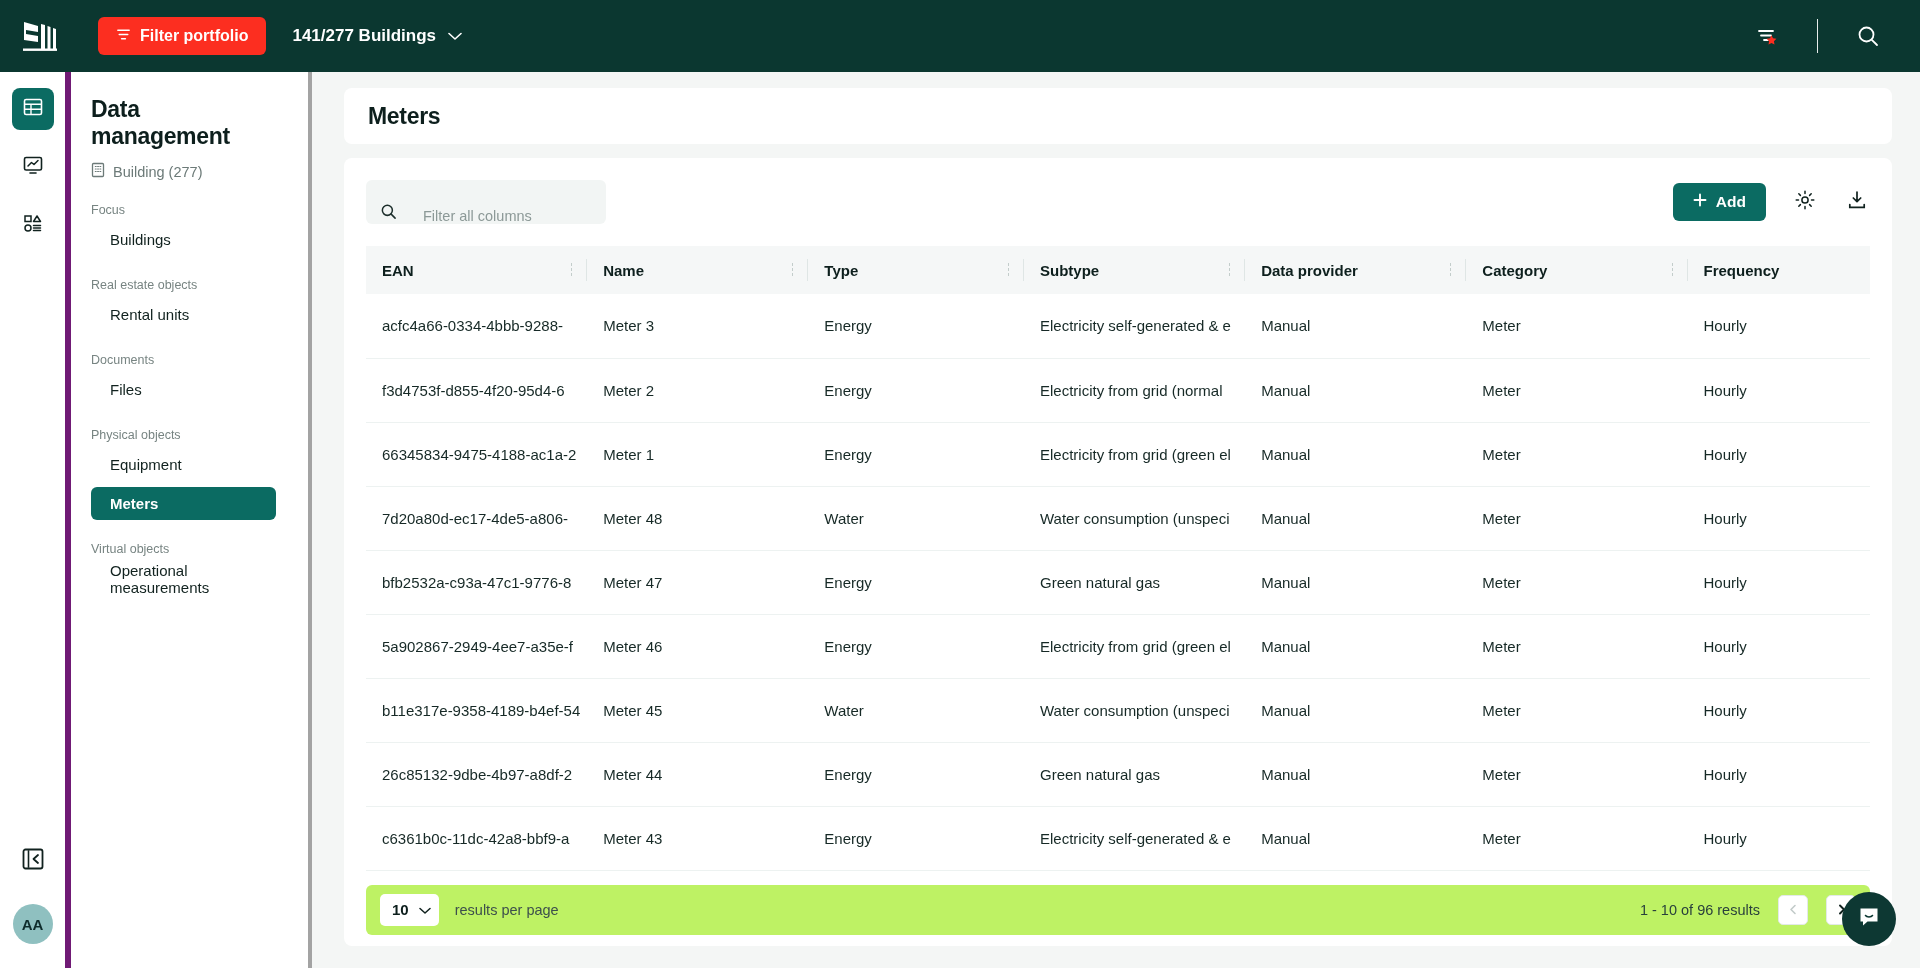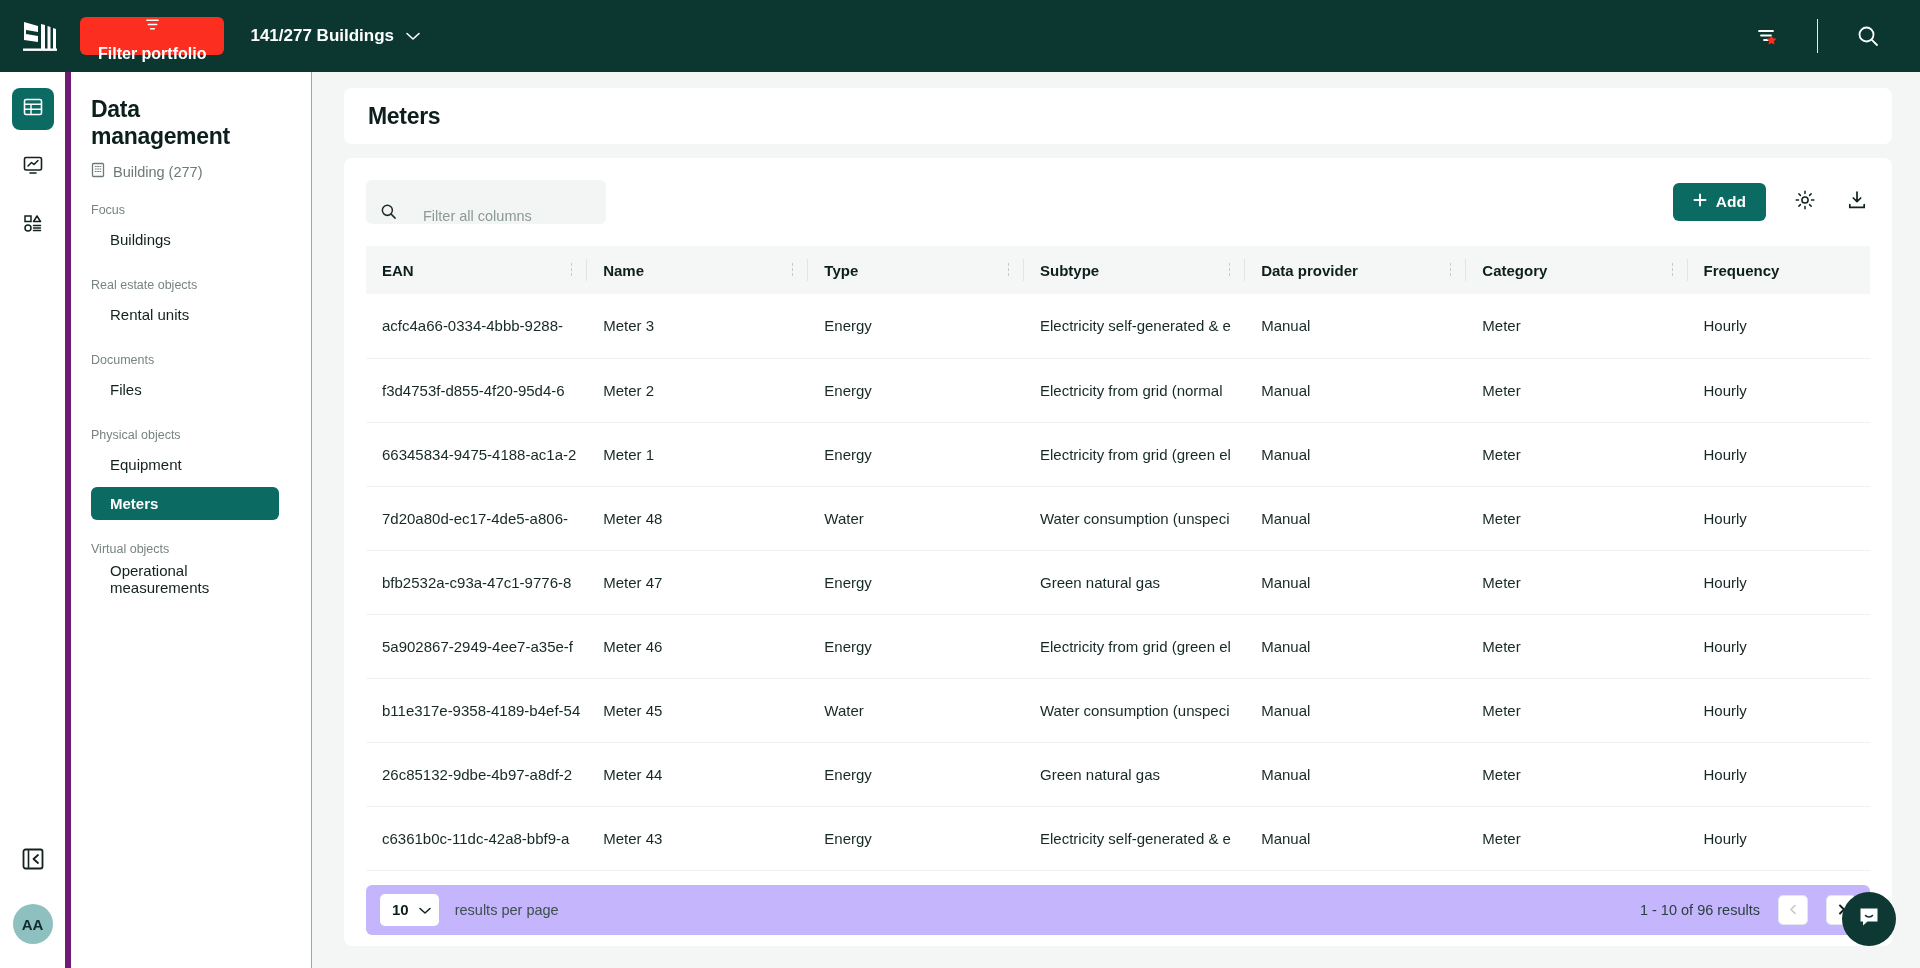--- a/index.html
+++ b/index.html
@@ -12,28 +12,27 @@
 
   
   .topbar {
     position: absolute; top: 0; left: 0;
     width: 1920px; height: 72px;
     background: #0b3730;
     display: flex; align-items: center;
   }
   .logo { margin-left: 18px; width: 44px; height: 40px; display: flex; align-items: center; justify-content: center; }
   .filter-portfolio {
-    margin-left: 18px;
+    margin-left: 36px;
     background: #fc2e20; color: #fff;
     border: none; border-radius: 6px;
     height: 38px; padding: 0 18px;
     display: flex; align-items: center; gap: 9px;
     font-size: 16px; font-weight: bold; cursor: pointer;
     font-family: "Liberation Sans", sans-serif;
-    flex-direction: column;
   }
   .buildings-select {
     margin-left: 26px; color: #fff;
     font-size: 17px; font-weight: bold;
     display: flex; align-items: center; gap: 12px; cursor: pointer;
   }
   .topbar-right {
     margin-left: auto; display: flex; align-items: center; gap: 0;
     padding-right: 26px;
   }
@@ -59,21 +58,21 @@
     width: 40px; height: 40px; border-radius: 50%;
     background: #8fc0c0; color: #0d2b2b;
     display: flex; align-items: center; justify-content: center;
     font-size: 15px; font-weight: bold; cursor: pointer; margin-bottom: 24px;
   }
 
   
   .sidebar {
     position: absolute; top: 72px; left: 71px;
     width: 241px; height: 896px;
-    background: #fff; border-right: 1px solid #a3a3a3;
+    background: #fff; border-right: 4px solid #a3a3a3;
     padding: 24px 32px 0 20px;
   }
   .sb-title { font-size: 23px; font-weight: bold; color: #0d1f1d; letter-spacing: -0.3px; }
   .sb-sub { margin-top: 12px; display: flex; align-items: center; gap: 8px; color: #6c7a78; font-size: 14.5px; }
   .sb-group { margin-top: 22px; font-size: 12.5px; color: #778482; }
   .sb-item {
     margin-top: 6px; height: 33px; border-radius: 6px;
     display: flex; align-items: center; padding-left: 19px;
     font-size: 15px; color: #11221f; cursor: pointer;
   }
@@ -122,21 +121,21 @@
     background-image: radial-gradient(#c3cdcb 1px, transparent 1px);
     background-size: 3px 5px; cursor: grab;
   }
   .th-sep { position: absolute; right: 0; top: 13px; width: 1px; height: 22px; background: #dfe6e5; }
   tbody tr { height: 64px; border-bottom: 1px solid #edf2f1; }
   td { font-size: 15px; color: #162926; padding-left: 16px;
        white-space: nowrap; overflow: hidden; }
 
   
   .pager {
-    margin-top: 14px; height: 50px; background: #c4b5fd; border-radius: 6px;
+    margin-top: 14px; height: 50px; background: #bef264; border-radius: 6px;
     display: flex; align-items: center; padding: 0 14px;
   }
   .rpp-select {
     background: #fff; border: none; border-radius: 5px; height: 32px;
     padding: 0 8px 0 12px; display: flex; align-items: center; gap: 10px;
     font-size: 15px; font-weight: bold; color: #0d1f1d; cursor: pointer;
   }
   .rpp-label { margin-left: 16px; font-size: 14.5px; color: #3d4f4c; }
   .pager-right { margin-left: auto; display: flex; align-items: center; gap: 18px; }
   .range-text { font-size: 14.5px; color: #29403c; }

